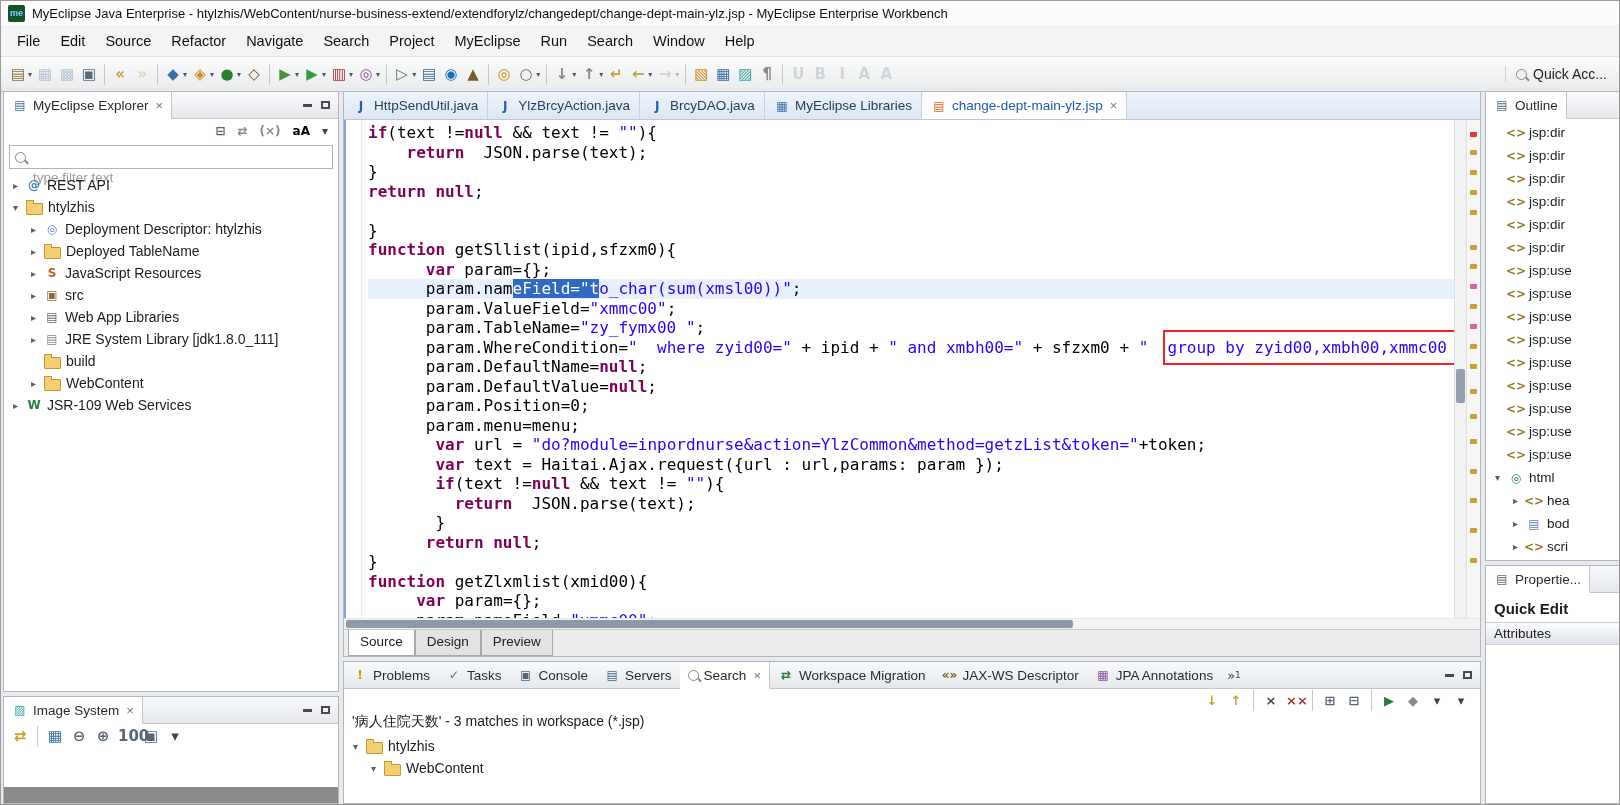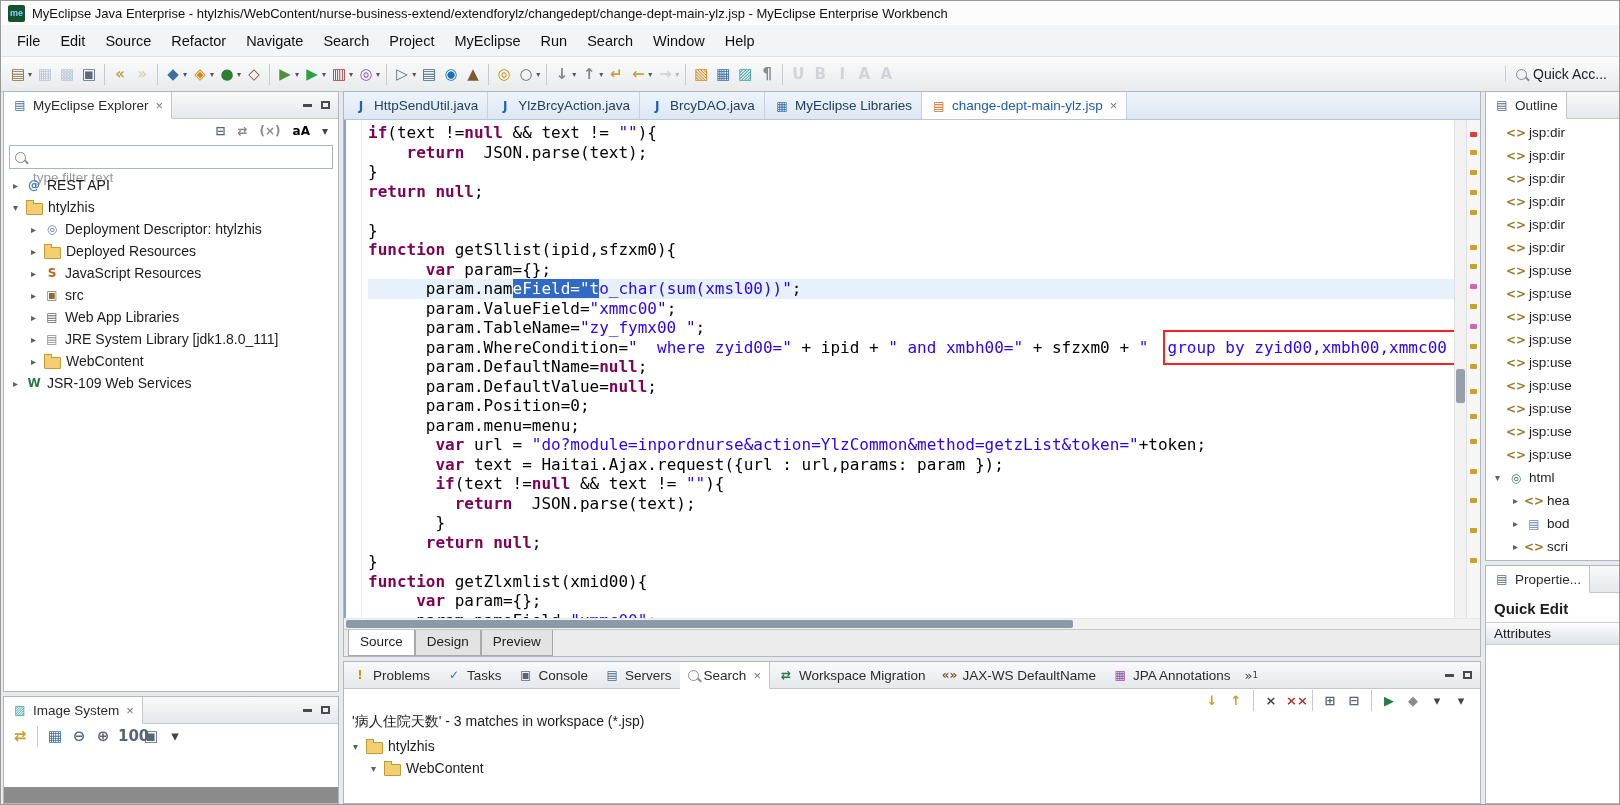--- a/index.html
+++ b/index.html
@@ -295,41 +295,46 @@
           <span class="tlabel">htylzhis</span>
         </div>
         <div class="titem" style="padding-left: 24px;">
           <span class="arrow">▸</span>
           <span class="gico" style="color: rgb(95, 127, 191);">◎</span>
           <span class="tlabel">Deployment Descriptor: htylzhis</span>
         </div>
         <div class="titem" style="padding-left: 24px;">
           <span class="arrow">▸</span>
           <span class="fico"></span>
-          <span class="tlabel">Deployed Resources</span>
+          <span class="tlabel">Deployed TableName</span>
         </div>
         <div class="titem" style="padding-left: 24px;">
           <span class="arrow">▸</span>
           <span class="gico" style="color: rgb(181, 101, 29);">S</span>
           <span class="tlabel">JavaScript Resources</span>
         </div>
         <div class="titem" style="padding-left: 24px;">
           <span class="arrow">▸</span>
           <span class="gico" style="color: rgb(138, 109, 59);">▣</span>
           <span class="tlabel">src</span>
         </div>
         <div class="titem" style="padding-left: 24px;">
           <span class="arrow">▸</span>
           <span class="gico" style="color: rgb(102, 102, 102);">▤</span>
           <span class="tlabel">Web App Libraries</span>
         </div>
         <div class="titem" style="padding-left: 24px;">
           <span class="arrow">▸</span>
           <span class="gico" style="color: rgb(136, 136, 136);">▤</span>
           <span class="tlabel">JRE System Library [jdk1.8.0_111]</span>
+        </div>
+        <div class="titem" style="padding-left: 24px;">
+          <span class="arrow"></span>
+          <span class="fico"></span>
+          <span class="tlabel">build</span>
         </div>
         <div class="titem" style="padding-left: 24px;">
           <span class="arrow">▸</span>
           <span class="fico"></span>
           <span class="tlabel">WebContent</span>
         </div>
         <div class="titem" style="padding-left: 6px;">
           <span class="arrow">▸</span>
           <span class="gico" style="color: rgb(42, 122, 68);">W</span>
           <span class="tlabel">JSR-109 Web Services</span>
@@ -463,21 +468,21 @@
             <span class="mag"></span>
             <span>Search</span>
             <span class="tclose">×</span>
           </div>
           <div class="ptab">
             <span class="gico" style="color: rgb(42, 122, 68);">⇄</span>
             <span>Workspace Migration</span>
           </div>
           <div class="ptab">
             <span class="gico" style="color: rgb(122, 92, 46);">«»</span>
-            <span>JAX-WS DefaultName</span>
+            <span>JAX-WS Descriptor</span>
           </div>
           <div class="ptab">
             <span class="gico" style="color: rgb(138, 79, 158);">▦</span>
             <span>JPA Annotations</span>
           </div>
         </div>
       <span class="morechev">
           <span>»</span>
           <sub>1</sub>
         </span>

